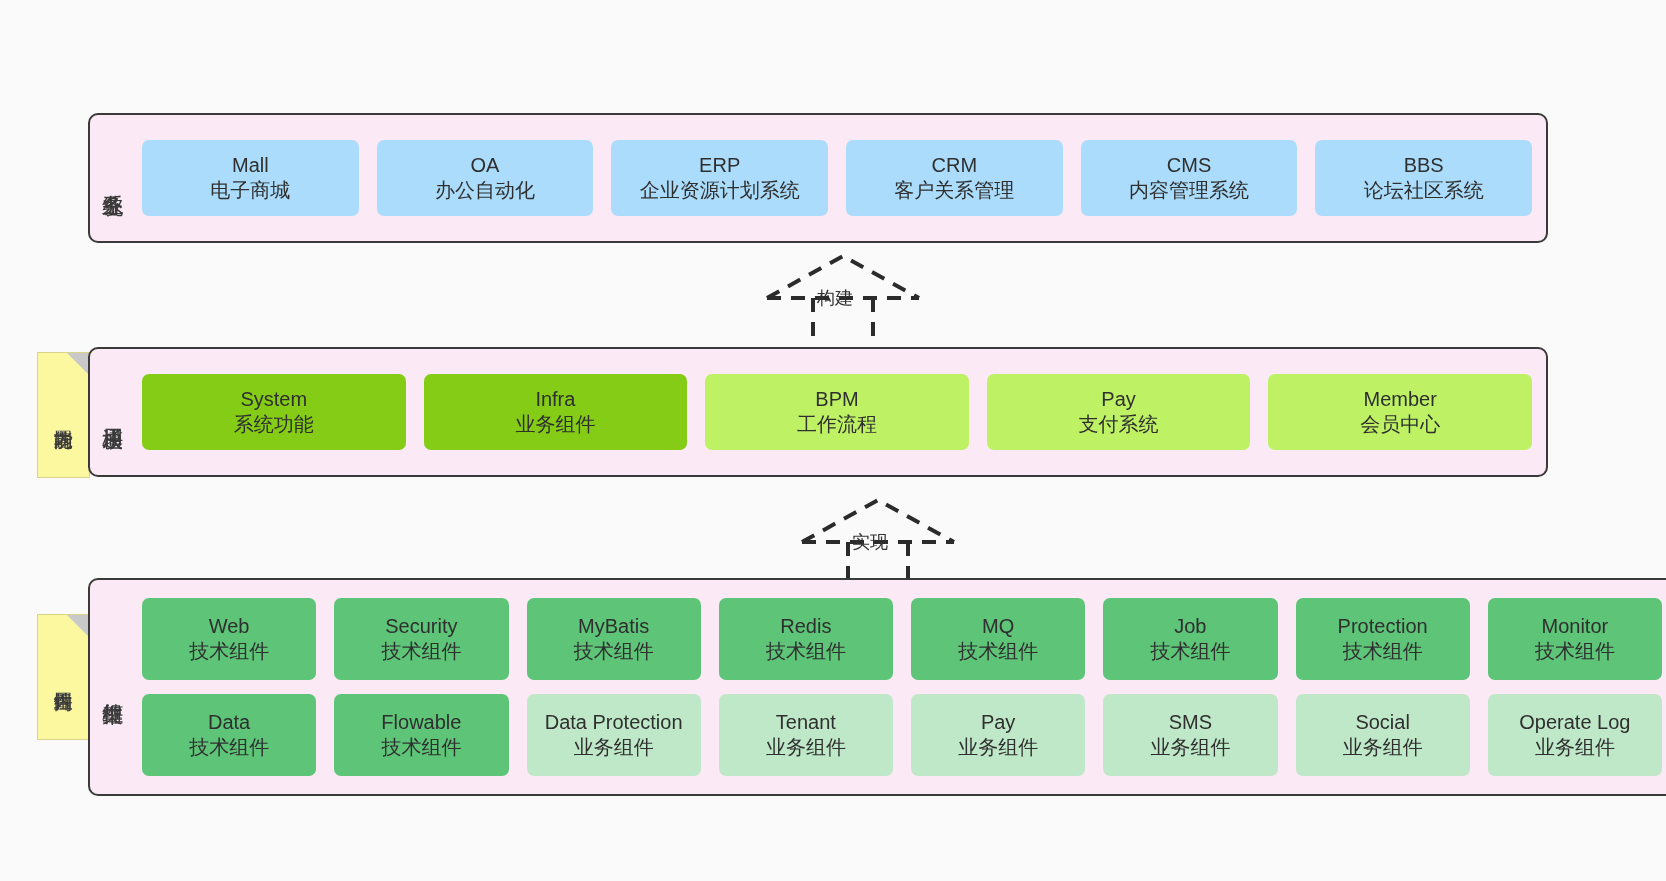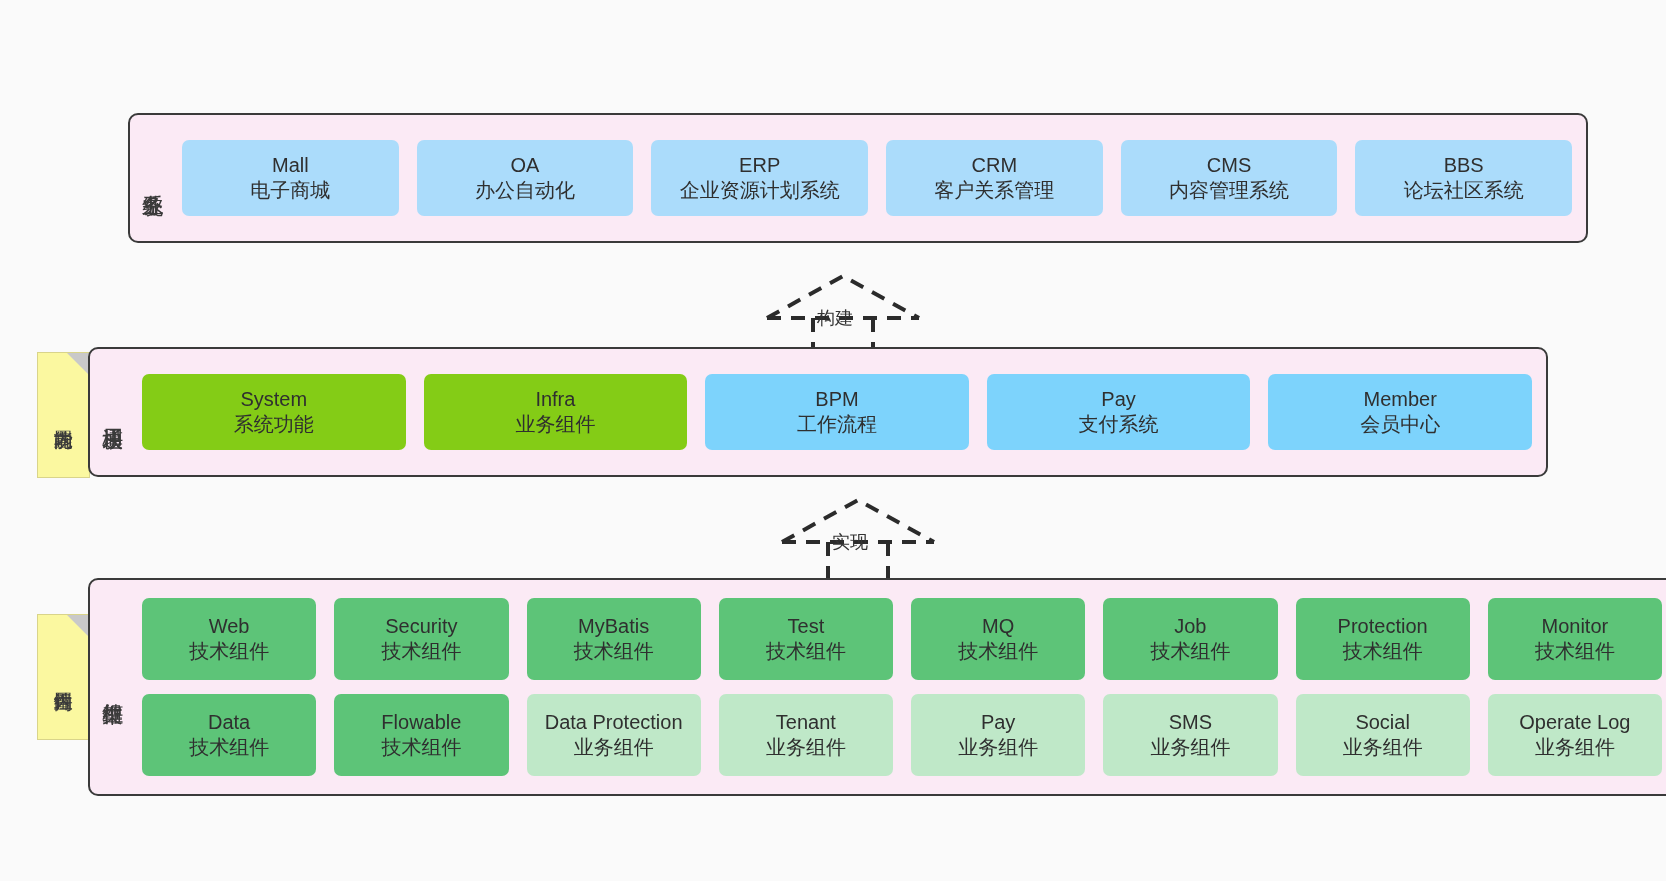--- a/index.html
+++ b/index.html
@@ -65,21 +65,21 @@
     box-sizing:border-box;
     padding:4px 6px;
     min-width:0;
   }
   .cell .t1{white-space:normal;}
   .cell .t2{white-space:nowrap;}
 
   
   .c-blue{background:#abdcfb;}
   .c-red{background:#84cc16;}
-  .c-pink{background:#7dd3fc;}
+  .c-pink{background:#bef264;}
   .c-green{background:#5dc478;}
   .c-greenlight{background:#bfe8c8;}
 
   
   .note{
     position:absolute;
     background:#fbf8a0;
     border:1px solid #d9d48a;
     box-sizing:border-box;
     display:flex;
@@ -111,21 +111,21 @@
     white-space:nowrap;
     background:transparent;
     user-select:none;
   }
 </style>
 </head>
 <body>
 
 <div class="canvas">
 
-  <div class="layer" id="layer-business" style="left:88px;top:113px;width:1460px;height:130px;margin-left:40px;">
+  <div class="layer" id="layer-business" style="left:88px;top:113px;width:1460px;height:130px;">
     <div class="layer-title">业务系统</div>
     <div class="layer-body">
       <div class="row" style="height:76px;padding-right:14px;">
         <div class="cell c-blue">
           <span class="t1">Mall</span>
           <span class="t2">电子商城</span>
         </div>
         <div class="cell c-blue">
           <span class="t1">OA</span>
           <span class="t2">办公自动化</span>
@@ -143,21 +143,21 @@
           <span class="t2">内容管理系统</span>
         </div>
         <div class="cell c-blue">
           <span class="t1">BBS</span>
           <span class="t2">论坛社区系统</span>
         </div>
       </div>
     </div>
   </div>
 
-  <div class="connector" style="left:755px;top:268px;width:190px;height:90px;">
+  <div class="connector" style="left:755px;top:248px;width:190px;height:90px;">
     <svg width="190" height="90" viewBox="0 0 190 90" aria-hidden="true">
       <path d="M12 50 L88 8 L164 50" fill="none" stroke="#2b2b2b" stroke-width="4" stroke-dasharray="14 10" stroke-linecap="butt"></path>
       <path d="M12 50 L164 50" fill="none" stroke="#2b2b2b" stroke-width="4" stroke-dasharray="14 10"></path>
       <path d="M58 50 L58 90 M118 50 L118 90" fill="none" stroke="#2b2b2b" stroke-width="4" stroke-dasharray="14 10"></path>
     </svg>
     <div class="clabel" style="left:62px;top:38px;">构建</div>
   </div>
 
   <div class="note" style="left:37px;top:352px;width:53px;height:126px;">
     <span class="fold"></span>
@@ -185,21 +185,21 @@
           <span class="t2">支付系统</span>
         </div>
         <div class="cell c-pink">
           <span class="t1">Member</span>
           <span class="t2">会员中心</span>
         </div>
       </div>
     </div>
   </div>
 
-  <div class="connector" style="left:770px;top:492px;width:190px;height:90px;">
+  <div class="connector" style="left:790px;top:492px;width:190px;height:90px;">
     <svg width="190" height="90" viewBox="0 0 190 90" aria-hidden="true">
       <path d="M12 50 L88 8 L164 50" fill="none" stroke="#2b2b2b" stroke-width="4" stroke-dasharray="14 10" stroke-linecap="butt"></path>
       <path d="M12 50 L164 50" fill="none" stroke="#2b2b2b" stroke-width="4" stroke-dasharray="14 10"></path>
       <path d="M58 50 L58 90 M118 50 L118 90" fill="none" stroke="#2b2b2b" stroke-width="4" stroke-dasharray="14 10"></path>
     </svg>
     <div class="clabel" style="left:62px;top:38px;">实现</div>
   </div>
 
   <div class="note" style="left:37px;top:614px;width:53px;height:126px;">
     <span class="fold"></span>
@@ -217,21 +217,21 @@
         </div>
         <div class="cell c-green">
           <span class="t1">Security</span>
           <span class="t2">技术组件</span>
         </div>
         <div class="cell c-green">
           <span class="t1">MyBatis</span>
           <span class="t2">技术组件</span>
         </div>
         <div class="cell c-green">
-          <span class="t1">Test</span>
+          <span class="t1">Redis</span>
           <span class="t2">技术组件</span>
         </div>
         <div class="cell c-green">
           <span class="t1">MQ</span>
           <span class="t2">技术组件</span>
         </div>
         <div class="cell c-green">
           <span class="t1">Job</span>
           <span class="t2">技术组件</span>
         </div>

